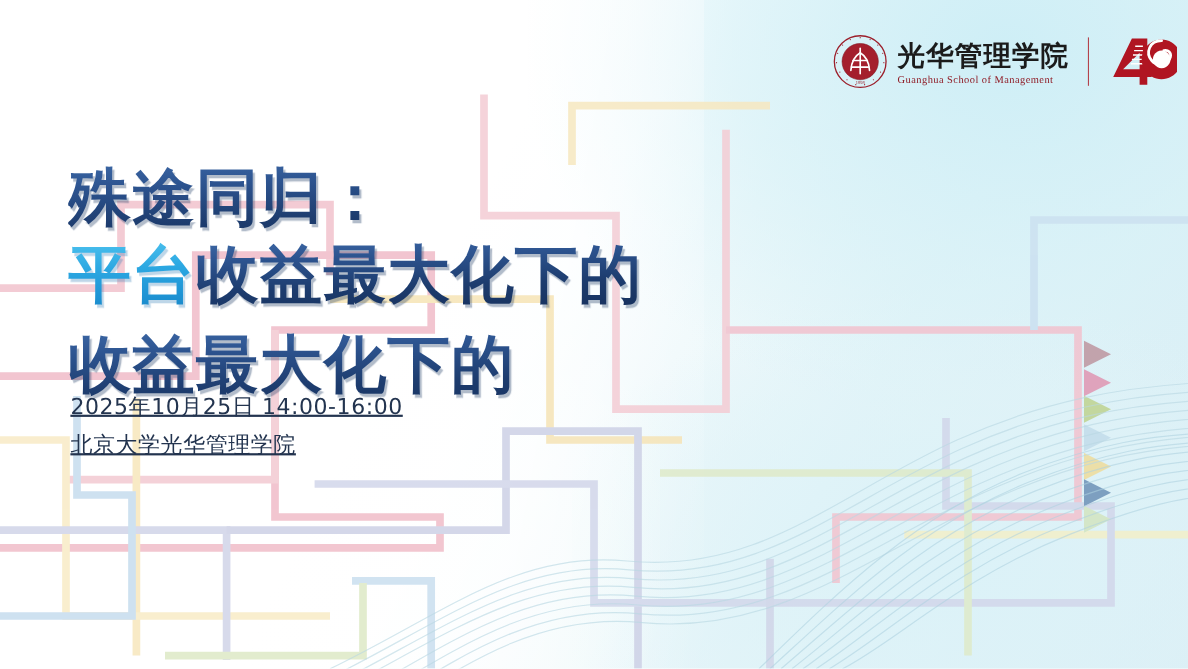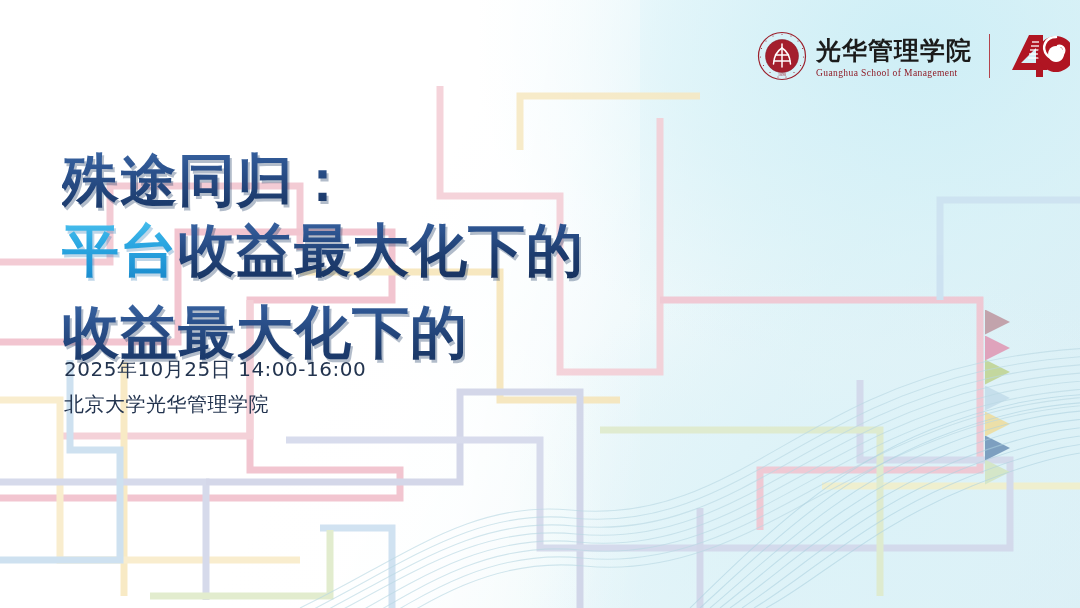--- a/index.html
+++ b/index.html
@@ -166,20 +166,21 @@
     font-family: "DejaVu Sans", "Liberation Sans", sans-serif;
     color: #23344f;
   }
   .meta-line {
     display: block;
     font-size: 20px;
     line-height: 35px;
     letter-spacing: .5px;
     white-space: nowrap;
     font-weight: 400;
+    text-decoration: underline;
   }
 </style>
 </head>
 <body>
 
 <div id="poster">
 
   <div class="bg-base"></div>
   <div class="bg-glow-tr"></div>
   <div class="bg-glow-br"></div>

